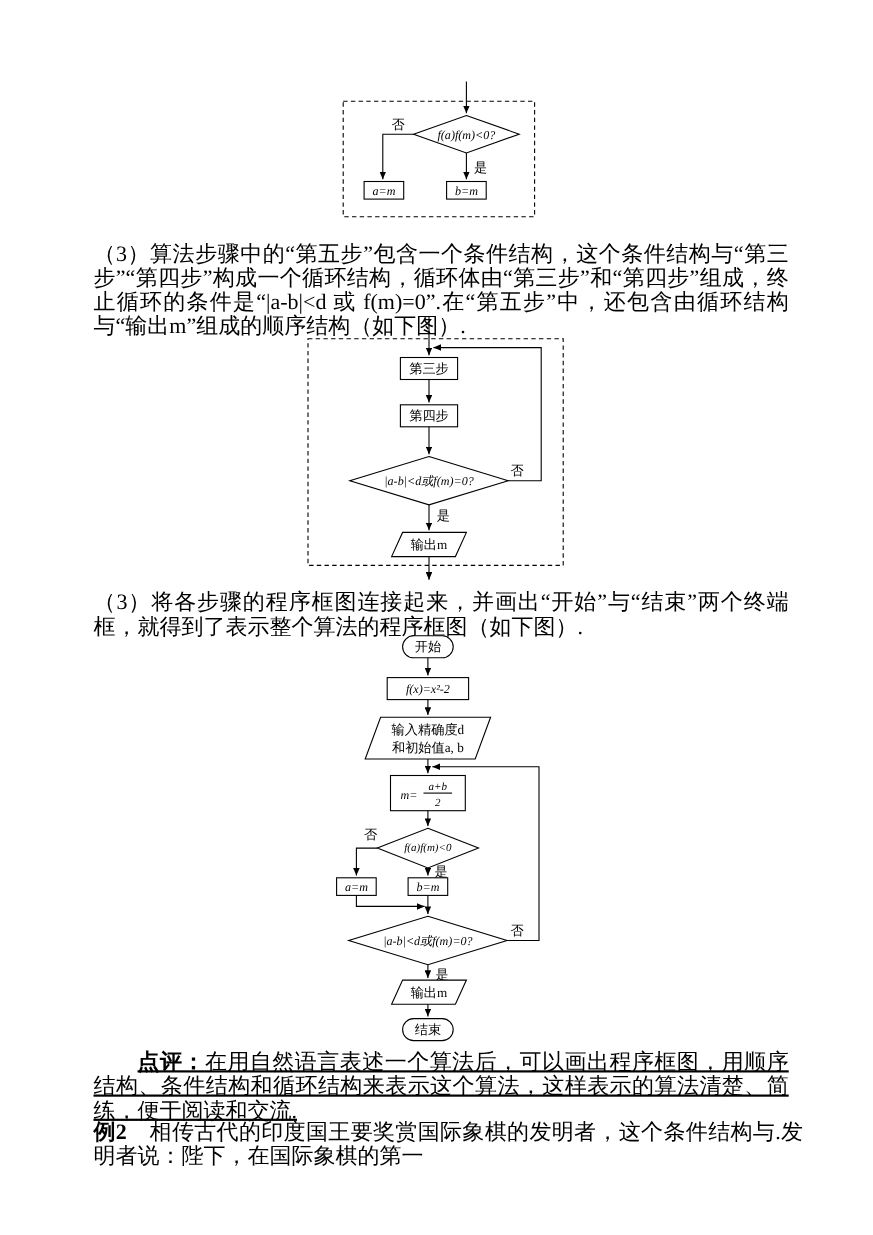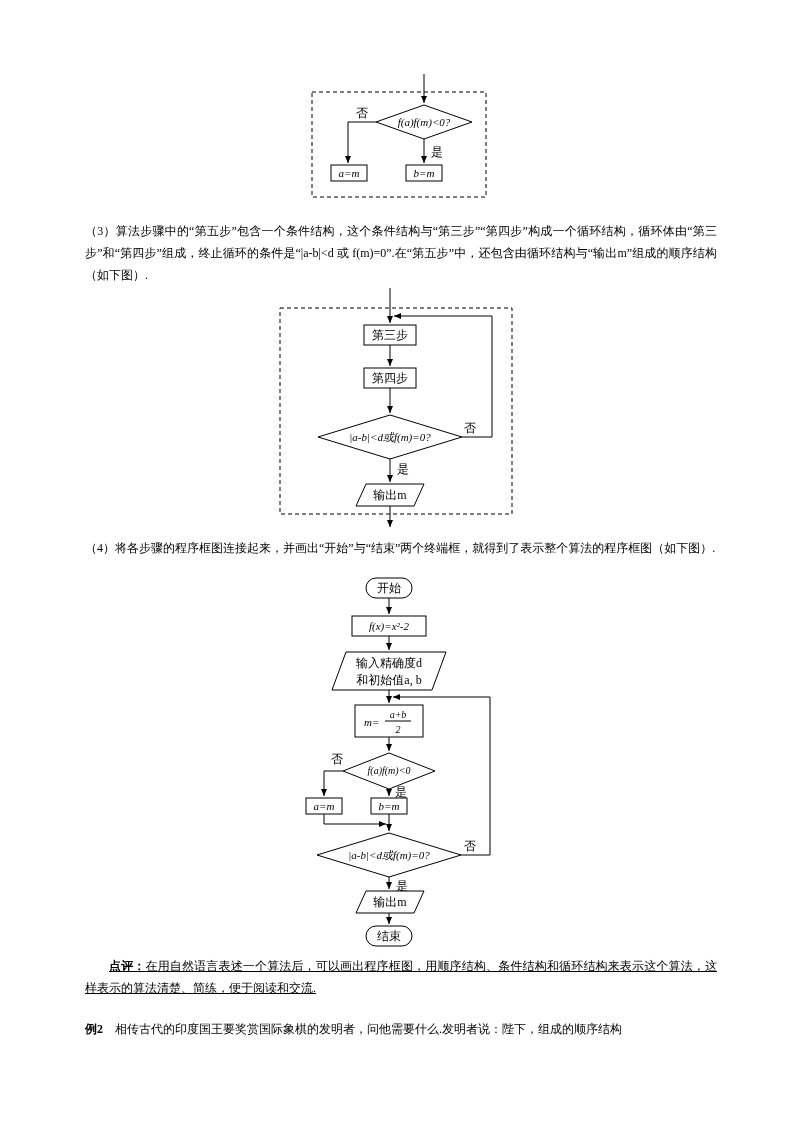--- a/index.html
+++ b/index.html
@@ -7,46 +7,46 @@
   body {
     width: 794px; height: 1123px;
     background: #ffffff;
     position: relative;
     overflow: hidden;
     color: #000;
     font-family: "Liberation Serif", "DejaVu Serif", serif;
   }
   .para {
     position: absolute;
-    font-size: 12px;
+    font-size: 20px;
     line-height: 22px;
     text-align: justify;
   }
   .bold { font-weight: bold; }
   .indent { text-indent: 2em; text-decoration: underline; }
   svg.overlay { position: absolute; left: 0; top: 0; width: 794px; height: 1123px; }
   svg text { fill: #000; font-family: "Liberation Serif", "DejaVu Serif", serif; }
   svg text.cn  { font-size: 12px; }
   svg text.lbl { font-size: 12px; }
   svg text.math { font-size: 11px; font-style: italic; }
   svg text.math-sm { font-size: 10px; font-style: italic; }
   .shape  { fill: #fff; stroke: #000; stroke-width: 1; }
   .line   { fill: none; stroke: #000; stroke-width: 1; }
   .dashed { fill: none; stroke: #000; stroke-width: 1; stroke-dasharray: 4 3; }
 </style>
 </head>
 <body>
 
 <div class="para" style="left:85px; top:220px; width:632px;">（3）算法步骤中的“第五步”包含一个条件结构，这个条件结构与“第三步”“第四步”构成一个循环结构，循环体由“第三步”和“第四步”组成，终止循环的条件是“|a-b|&lt;d 或 f(m)=0”.在“第五步”中，还包含由循环结构与“输出m”组成的顺序结构（如下图）.</div>
 
-<div class="para" style="left:85px; top:537px; width:632px;">（4）将各步骤的程序框图连接起来，并画出“开始”与“结束”两个终端框，就得到了表示整个算法的程序框图（如下图）.</div>
+<div class="para" style="left:85px; top:537px; width:632px;">（3）将各步骤的程序框图连接起来，并画出“开始”与“结束”两个终端框，就得到了表示整个算法的程序框图（如下图）.</div>
 
 <div class="para indent" style="left:85px; top:955px; width:632px;"><span class="bold">点评：</span><span>在用自然语言表述一个算法后，可以画出程序框图，用顺序结构、条件结构和循环结构来表示这个算法，这样表示的算法清楚、简练，便于阅读和交流.</span></div>
 
-<div class="para" style="left:85px; top:1018px; width:645px;"><span class="bold">例2</span><span>　相传古代的印度国王要奖赏国际象棋的发明者，问他需要什么.发明者说：陛下，组成的顺序结构</span></div>
+<div class="para" style="left:85px; top:1018px; width:645px;"><span class="bold">例2</span><span>　相传古代的印度国王要奖赏国际象棋的发明者，这个条件结构与.发明者说：陛下，在国际象棋的第一</span></div>
 
 <svg class="overlay" viewBox="0 0 794 1123">
   <defs>
     <marker id="arr" viewBox="0 0 7 6" refX="7" refY="3" markerWidth="7" markerHeight="6" markerUnits="userSpaceOnUse" orient="auto">
       <path d="M0,0 L7,3 L0,6 z" fill="#000"></path>
     </marker>
   </defs>
 
   <g>
     <line class="line" x1="424" y1="74" x2="424" y2="103" marker-end="url(#arr)"></line>

